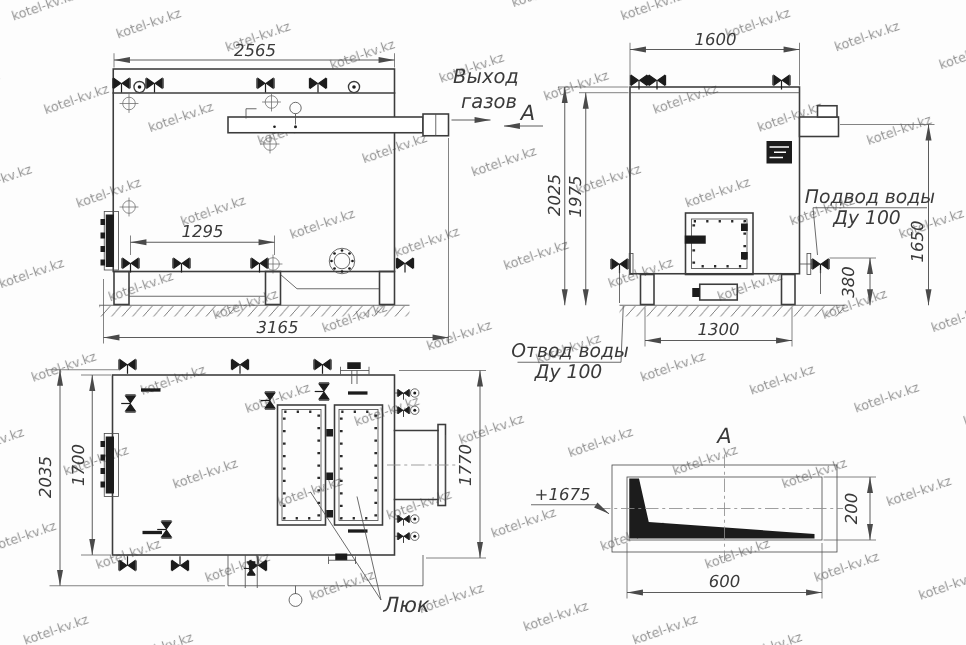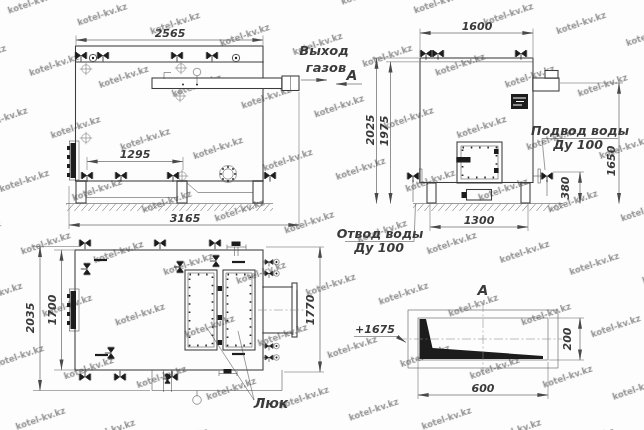--- a/index.html
+++ b/index.html
@@ -1,17 +1,17 @@
 <!DOCTYPE html>
 <html><head>
 <meta charset="utf-8">
 <style>
   html,body{margin:0;padding:0;background:#ffffff;}
   #stage{position:relative;width:644px;height:430px;background:#fdfdfd;overflow:hidden;
-         font-family:"DejaVu Sans",sans-serif;font-weight:bold;}
+         font-family:"DejaVu Sans",sans-serif;}
   svg{position:absolute;left:0;top:0;}
   .ol{stroke:#3c3c3c;stroke-width:1.05;fill:none;stroke-linecap:square;}
   .olf{stroke:#3c3c3c;stroke-width:1.05;fill:#fff;}
   .tl{stroke:#4c4c4c;stroke-width:0.55;fill:none;}
   .ext{stroke:#5a5a5a;stroke-width:0.5;fill:none;}
   .dim{stroke:#4a4a4a;stroke-width:0.6;fill:none;}
   .cl{stroke:#8a8a8a;stroke-width:0.55;fill:none;stroke-dasharray:9 2.5 2 2.5;}
   .blk{fill:#1c1c1c;stroke:none;}
   .vlv{fill:#1c1c1c;stroke:#1c1c1c;stroke-width:0.8;}
   .ch{stroke:#6a6a6a;stroke-width:0.5;fill:none;}

